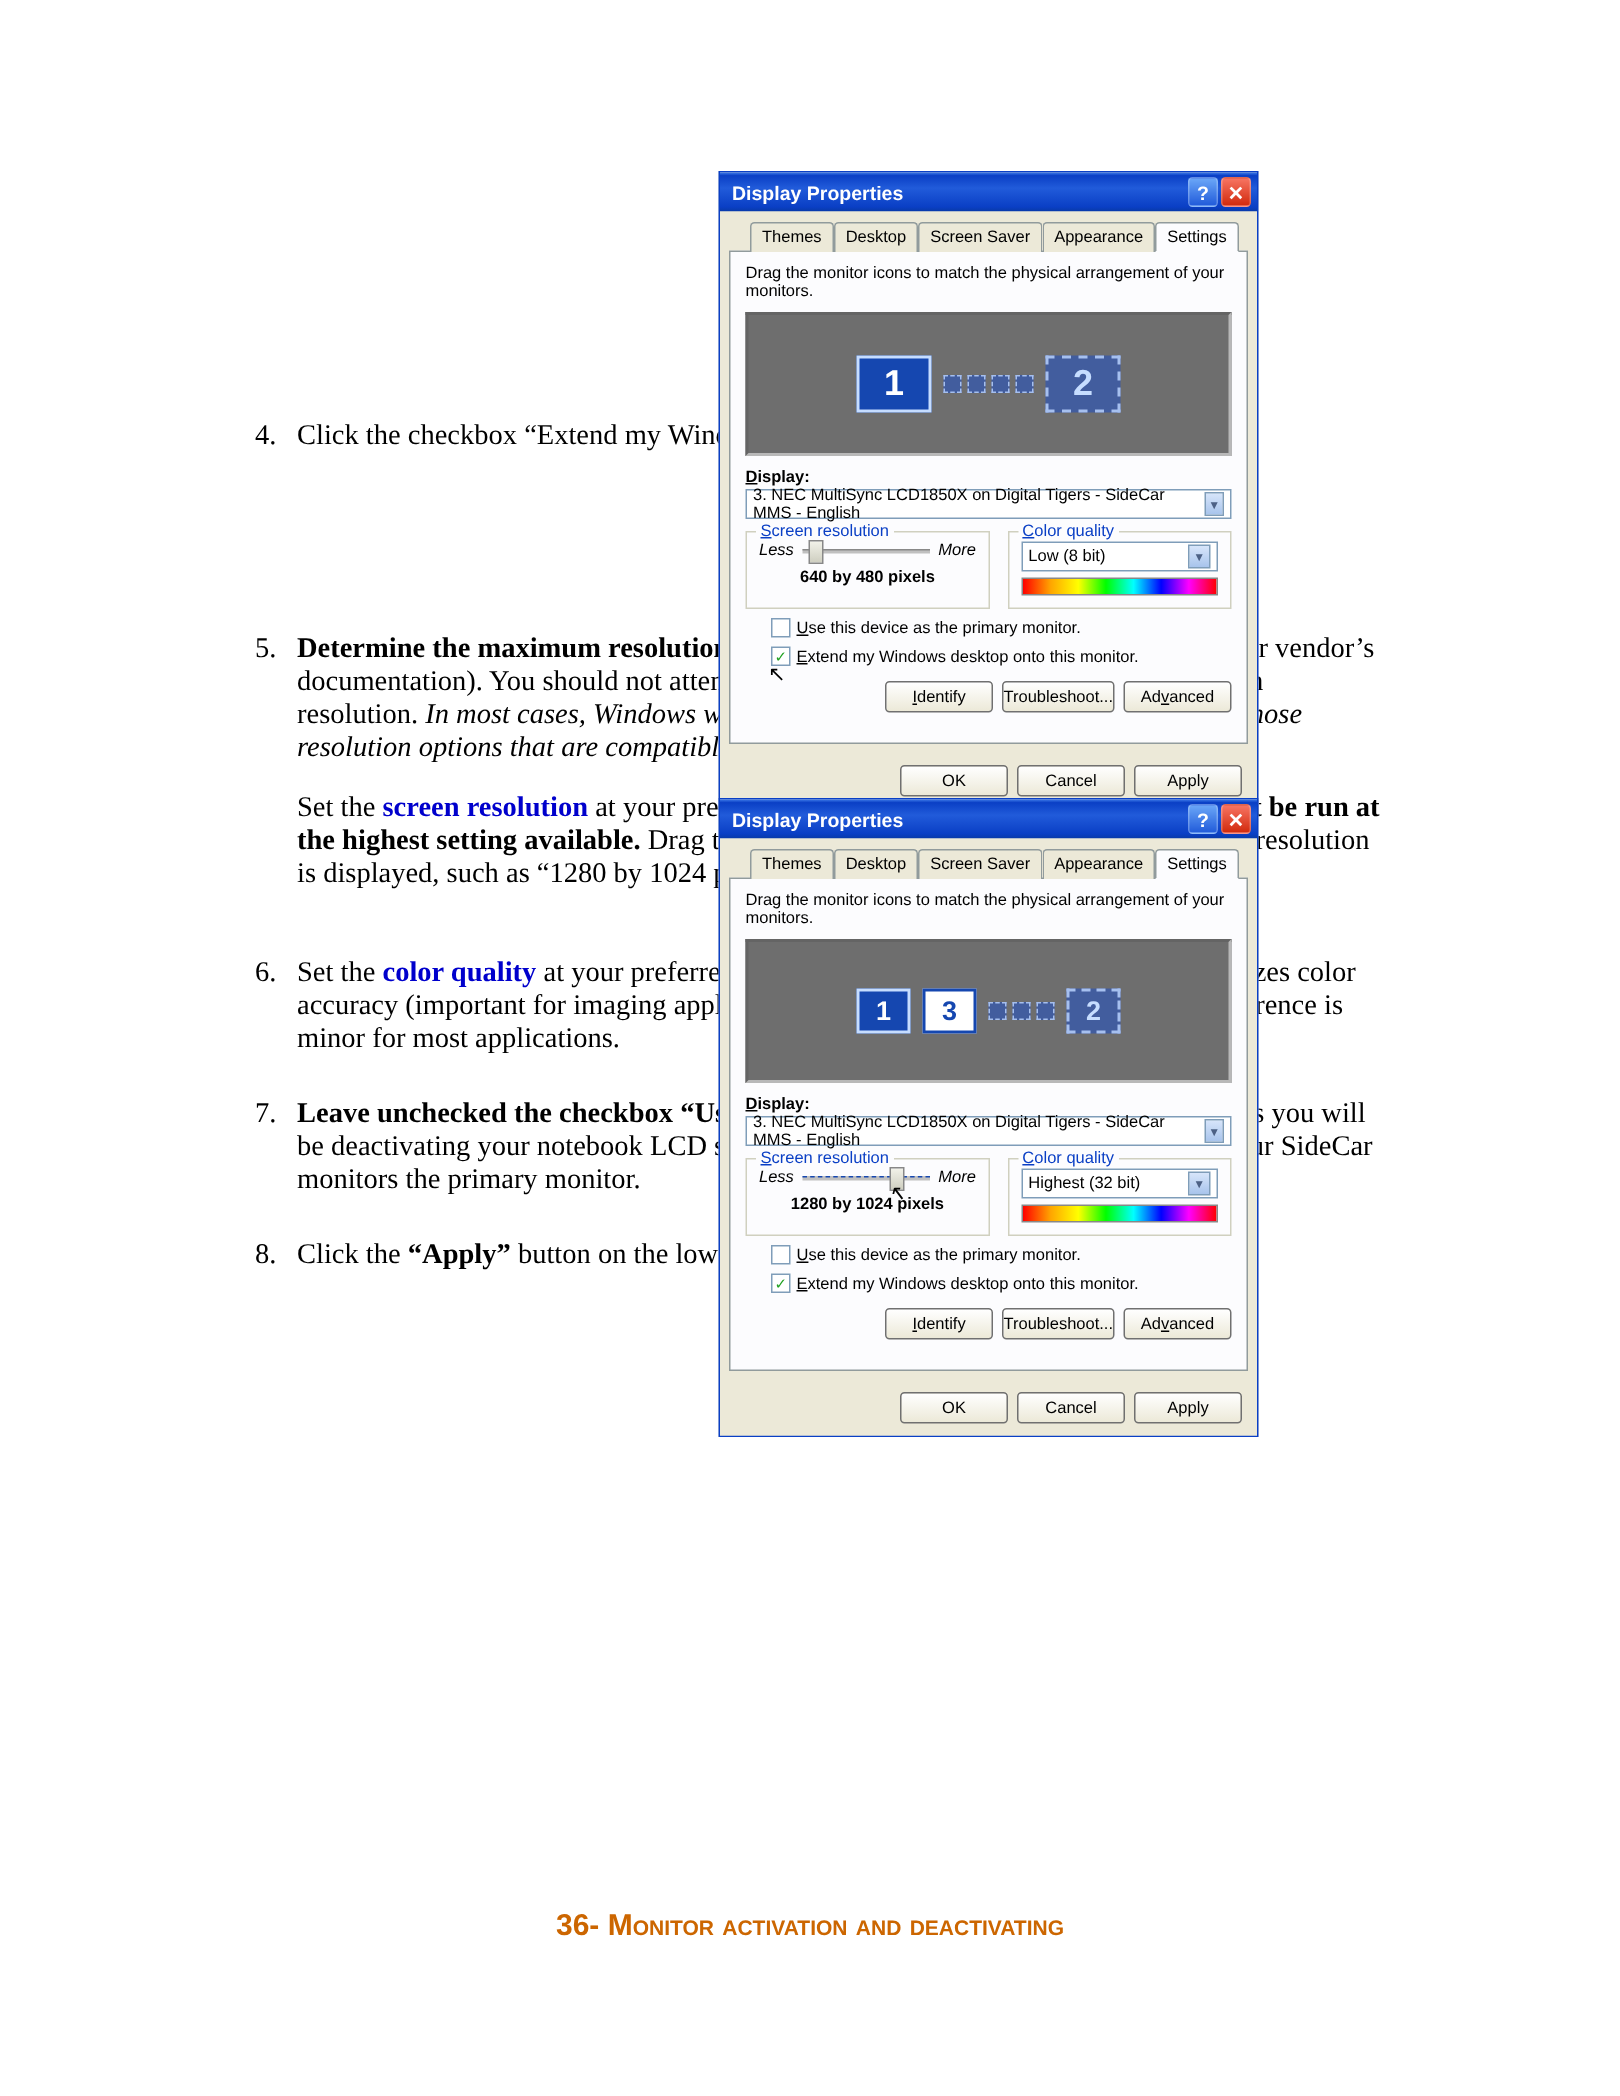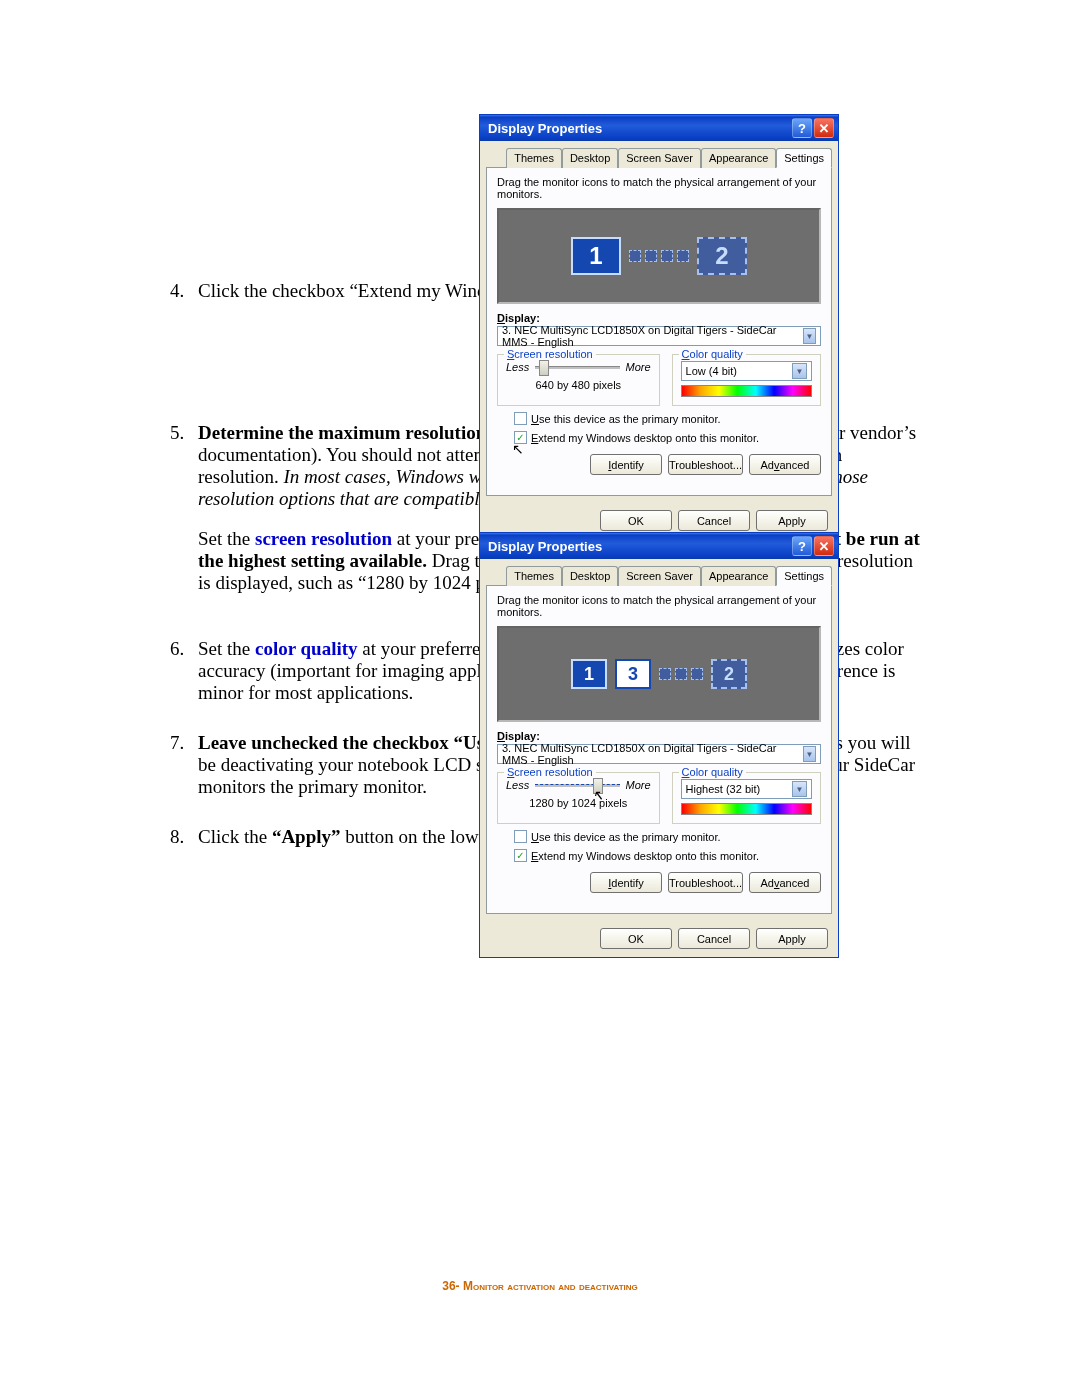--- a/index.html
+++ b/index.html
@@ -19,21 +19,21 @@
     width: 760px;
   }
   .side-text { width: 300px; }
   .step { display: flex; margin-bottom: 28px; }
   .step-num { width: 38px; flex-shrink: 0; text-align: left; padding-left: 10px; }
   .step-body { flex: 1; }
   .step-full { width: 700px; }
   .bold { font-weight: bold; }
   .italic { font-style: italic; }
   .blue { color: #0000cc; }
-  .orange { color: #cc6600; font-family: Arial, sans-serif; font-size: 12px; font-weight: bold; }
+  .orange { color: #cc6600; font-family: Arial, sans-serif; font-size: 20px; font-weight: bold; }
   .smallcaps { font-variant: small-caps; }
   .footer {
     position: absolute;
     left: 0; width: 100%;
     top: 1273px;
     text-align: center;
   }
 
   
   .winxp {
@@ -55,21 +55,21 @@
     padding: 0 4px 0 8px;
   }
   .titlebar .buttons { margin-left: auto; display: flex; gap: 2px; }
   .tb-btn {
     width: 20px; height: 20px; border-radius: 3px;
     display: flex; align-items: center; justify-content: center;
     font-weight: bold; color: #fff;
   }
   .tb-help { background: linear-gradient(to bottom, #6aa6f7, #215bda); border: 1px solid #fff4; }
   .tb-close { background: linear-gradient(to bottom, #f77462, #d12a0d); border: 1px solid #fff4; }
-  .tabrow { display: flex; padding: 6px 6px 0 6px; background: #ece9d8; justify-content: flex-end; }
+  .tabrow { display: flex; padding: 6px 6px 0 20px; background: #ece9d8; }
   .tab {
     padding: 3px 7px;
     background: #ece9d8;
     border: 1px solid #919b9c;
     border-bottom: none;
     border-radius: 3px 3px 0 0;
     margin-right: 0px;
     font-size: 11px;
     position: relative;
     top: 1px;
@@ -145,21 +145,21 @@
     flex: 1; height: 3px; background: #c0c0c0;
     margin: 0 6px; position: relative;
     border-top: 1px solid #888;
   }
   .slider-thumb {
     position: absolute; top: -7px;
     width: 10px; height: 16px;
     background: linear-gradient(to bottom, #f2f2e9, #cecec0);
     border: 1px solid #888;
   }
-  .res-text { text-align: center; font-size: 11px; margin-top: 6px; }
+  .res-text { text-align: center; font-size: 11px; margin-top: 6px; font-weight: bold; }
   .colorbar {
     height: 12px; margin-top: 4px;
     background: linear-gradient(to right, red, orange, yellow, lime, cyan, blue, magenta, red);
     border: 1px solid #888;
   }
   .checkbox-row { display: flex; align-items: center; font-size: 11px; margin-top: 6px; margin-left: 17px; }
   .cb {
     width: 13px; height: 13px; border: 1px solid #7f9db9;
     background: #fff; margin-right: 4px;
     display: flex; align-items: center; justify-content: center;
@@ -269,21 +269,21 @@
           <div class="slider-track">
             <div class="slider-thumb" style="left: 4%;"></div>
           </div>
           <span>More</span>
         </div>
         <div class="res-text">640 by 480 pixels</div>
       </div>
       <div class="fieldset" style="flex:1">
         <div class="legend underline-first">Color quality</div>
         <div class="dropdown" style="margin-bottom:0">
-          <span>Low (4 bit)</span>
+          <span>Low (8 bit)</span>
           <div class="dd-arrow">▼</div>
         </div>
         <div class="colorbar"></div>
       </div>
     </div>
     <div class="checkbox-row">
       <div class="cb"></div>
         <span class="underline-first">Use this device as the primary monitor.</span>
     </div>
     <div class="checkbox-row" style="position:relative">

